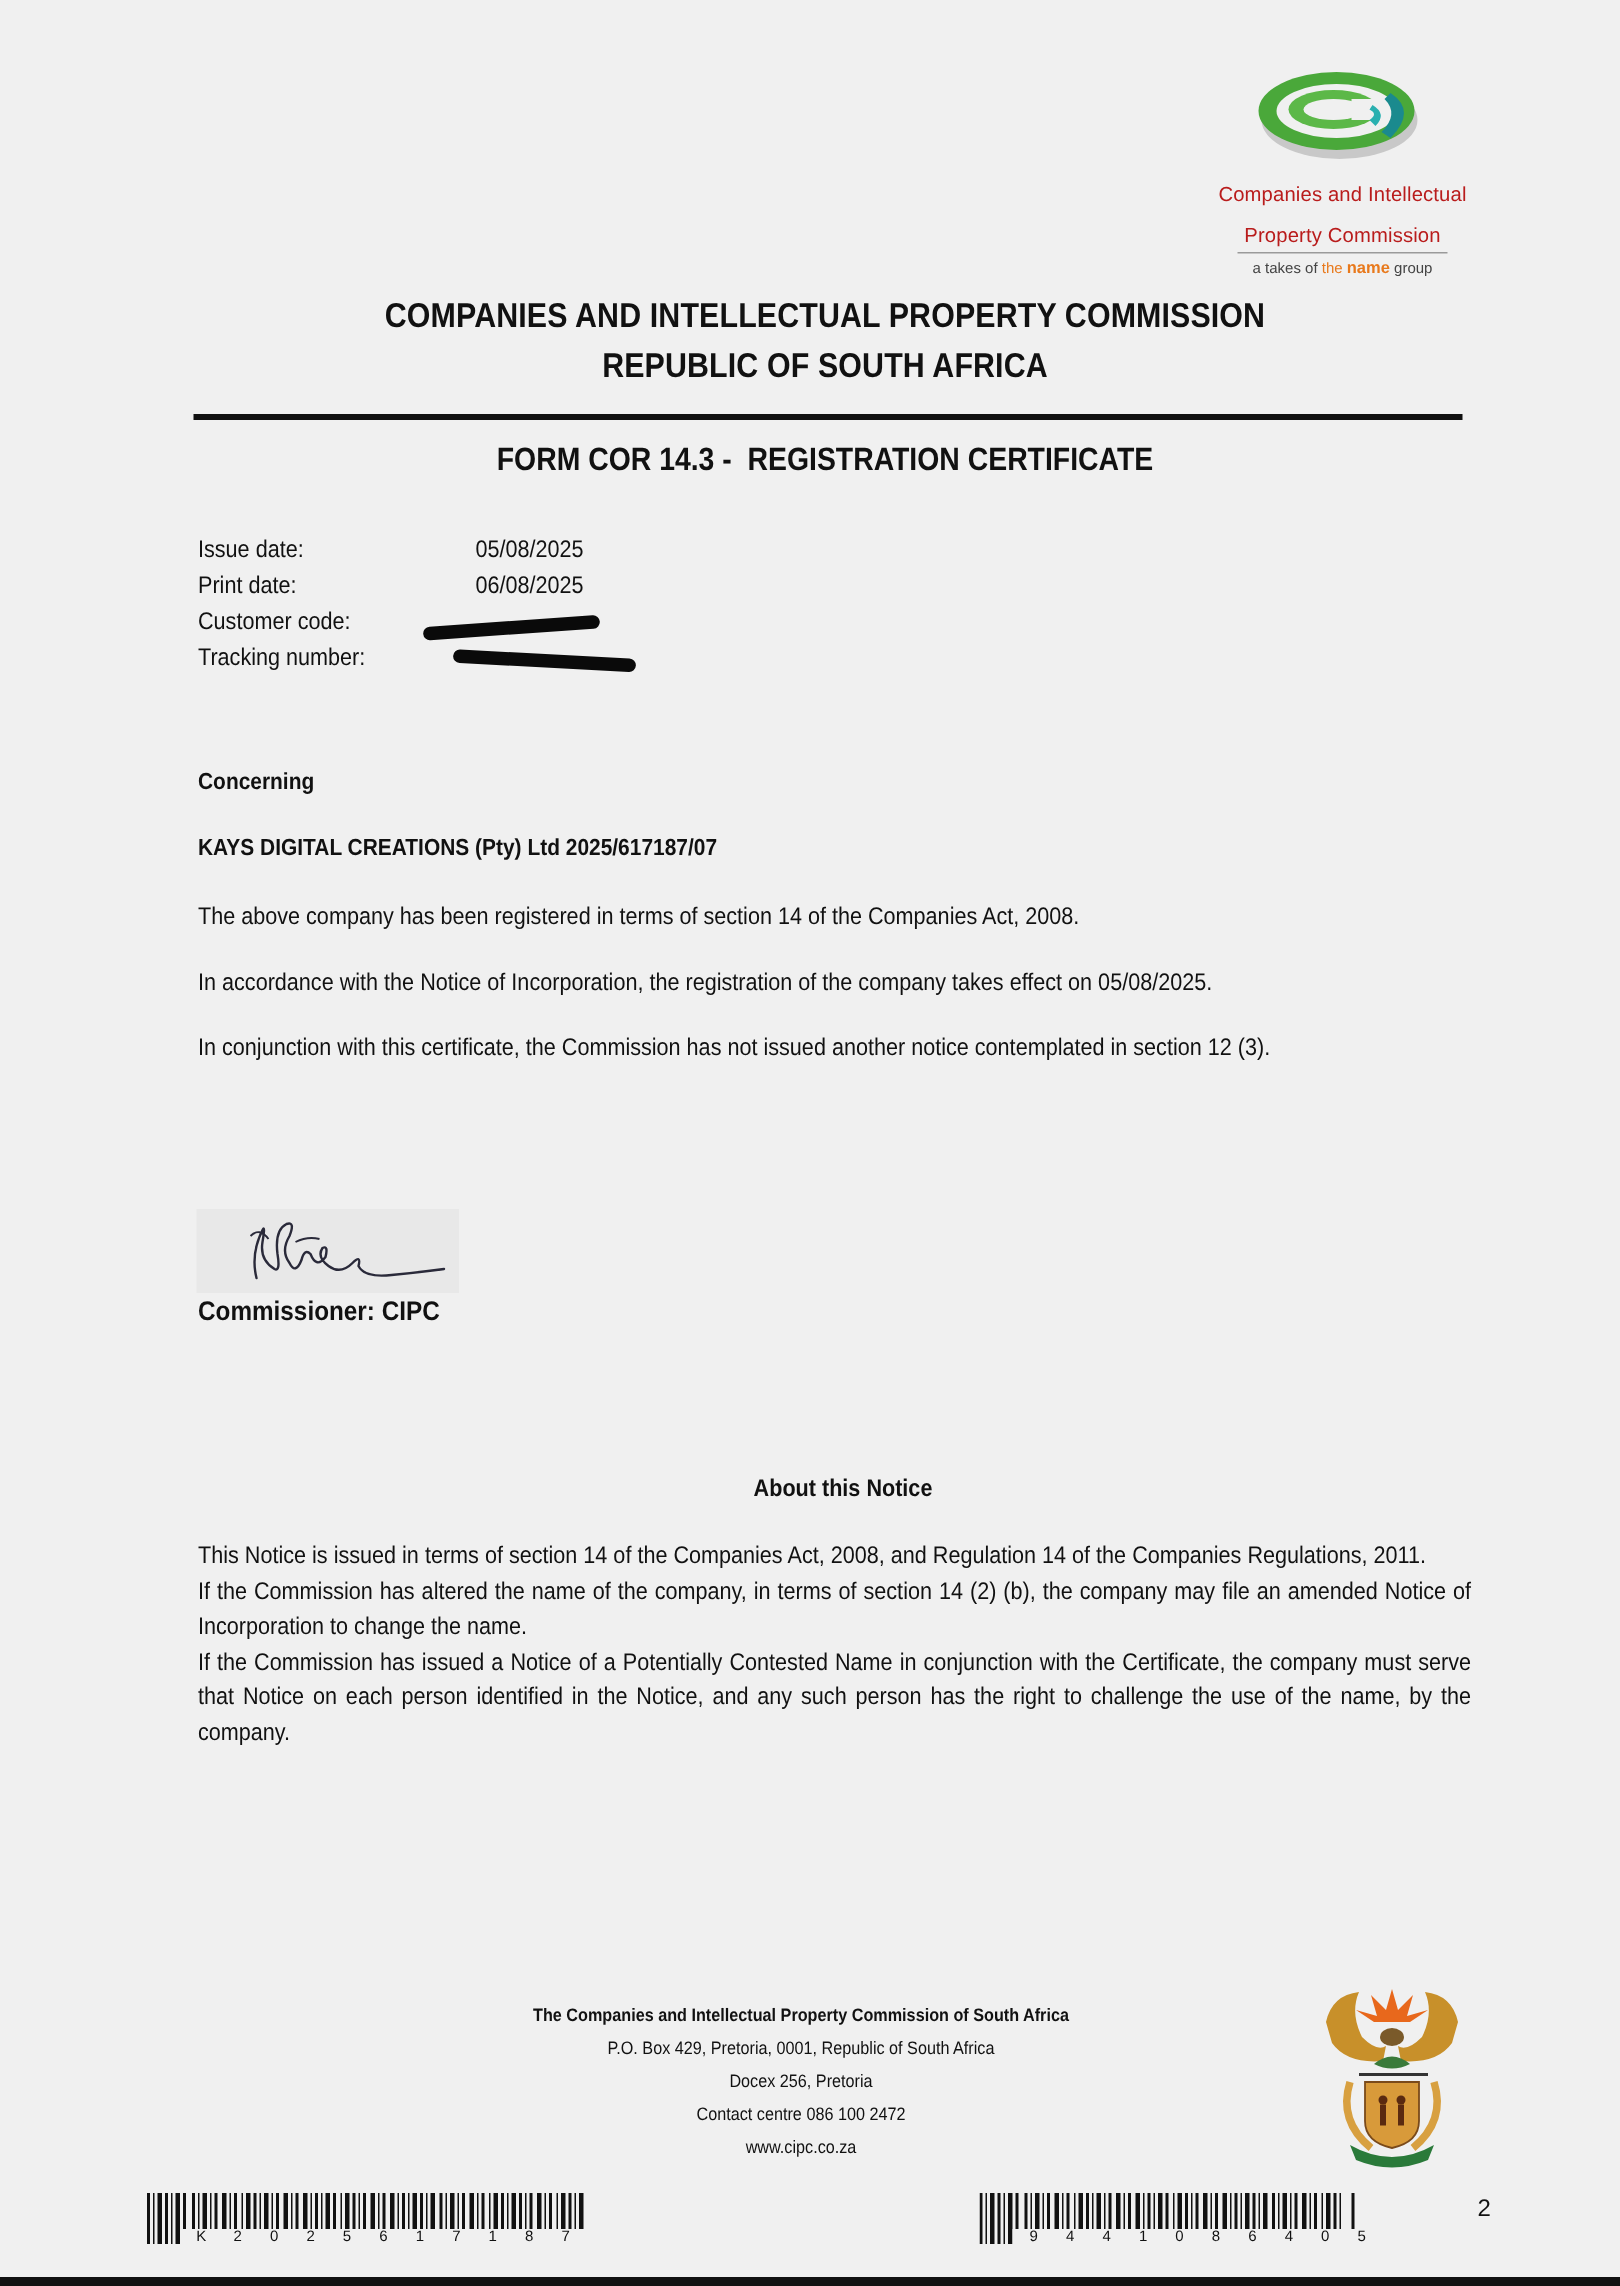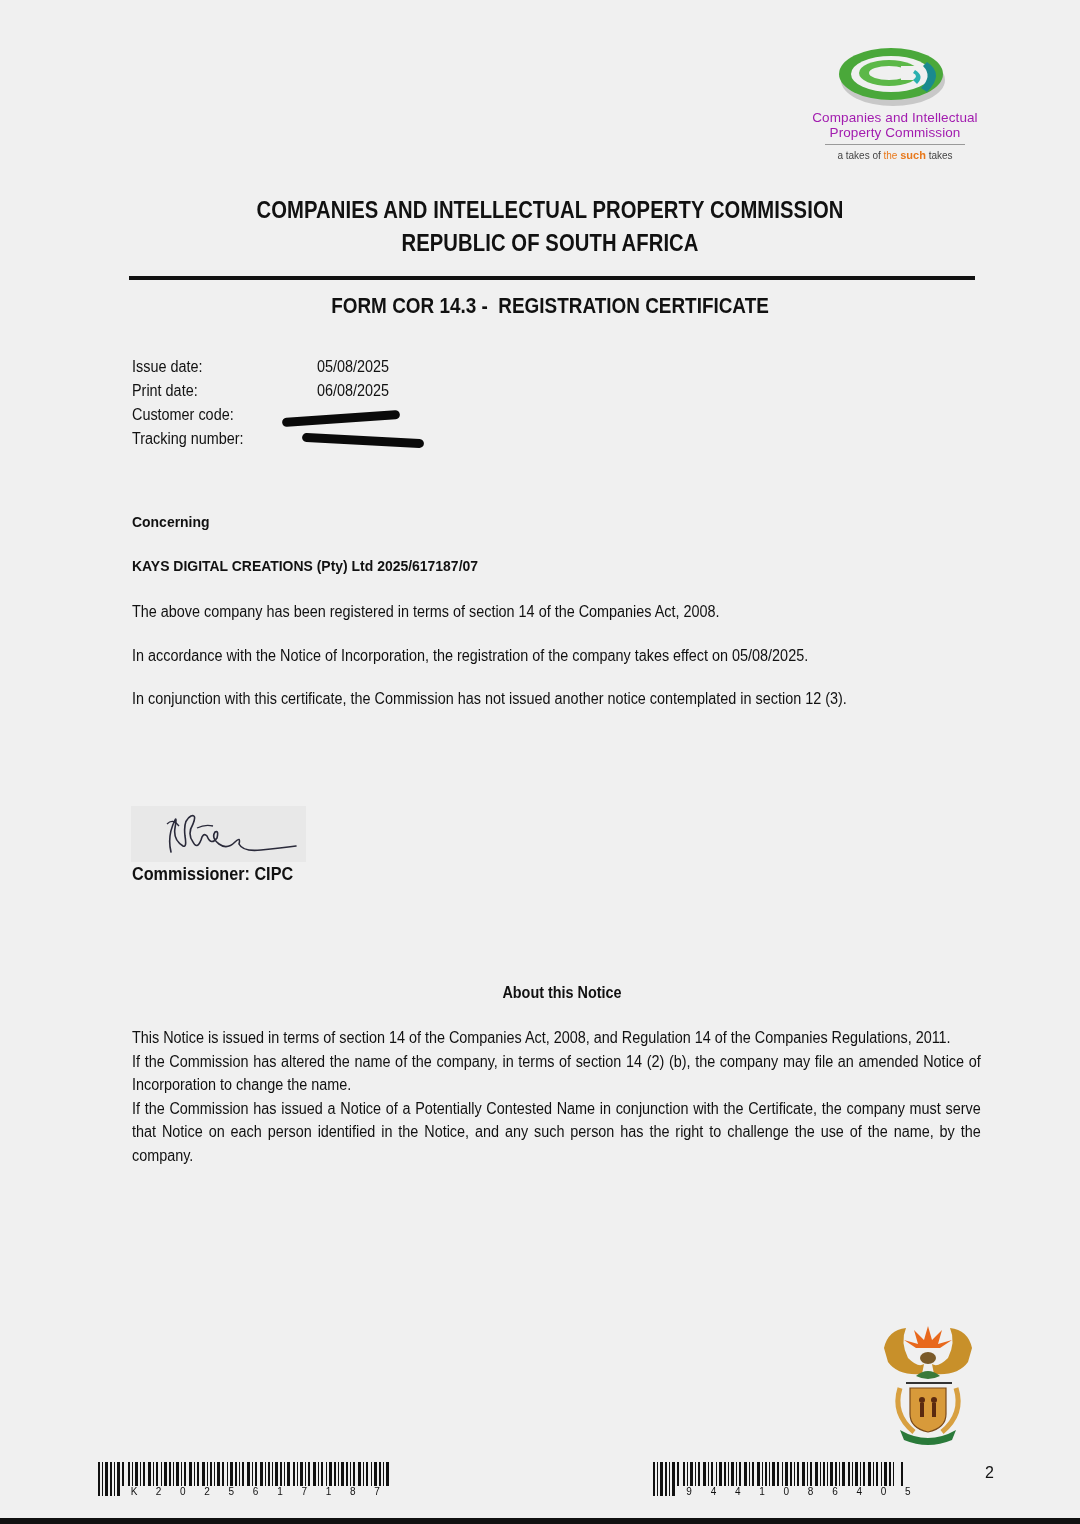--- a/index.html
+++ b/index.html
@@ -8,21 +8,21 @@
     background:#f0f0f0;
     font-family:"Liberation Sans", sans-serif;
     color:#111;
   }
   .page { position:absolute; left:0; top:0; width:1080px; height:1518px; background:#f0f0f0; }
   .bottom-edge { position:absolute; left:0; top:1518px; width:1080px; height:6px; background:#111; }
 
   
   .logo { position:absolute; left:795px; top:40px; width:200px; height:140px; text-align:center; }
   .logo svg { display:block; margin:0 auto; }
-  .logo-name { font-size:13.5px; color:#a21caf; line-height:15px; margin-top:0; letter-spacing:0.1px; }
+  .logo-name { font-size:13.5px; color:#b91c1c; line-height:15px; margin-top:12px; letter-spacing:0.1px; }
   .logo-rule { width:140px; height:1px; background:#9a9a9a; margin:4px auto 4px; }
   .logo-member { font-size:10px; color:#444; }
   .logo-member .the { color:#e8791c; font-weight:normal; }
   .logo-member .dtic { color:#e8791c; font-weight:bold; font-size:11px; }
 
   
   .head-title { position:absolute; left:0; width:1100px; text-align:center; font-weight:bold; font-size:23px;
     transform:scaleX(0.88); transform-origin:550px 0; letter-spacing:0.1px; }
   .head-line1 { top:197px; }
   .head-line2 { top:230px; }
@@ -90,22 +90,22 @@
       <rect x="66" y="26" width="24" height="14" fill="#f0f0f0"></rect>
       <path d="M92 22 Q110 34 92 52 L86 48 Q98 36 88 26 Z" fill="#1a8a8e"></path>
       <path d="M80 30 Q90 36 82 44 L78 40 Q84 36 78 33 Z" fill="#2ab0b0"></path>
     </svg>
     <div class="logo-name">Companies and Intellectual</div>
     <div class="logo-name">Property Commission</div>
     <div class="logo-rule"></div>
     <div class="logo-member">
       <span>a takes of</span>
       <span class="the">the</span>
-      <span class="dtic">such</span>
-      <span>takes</span>
+      <span class="dtic">name</span>
+      <span>group</span>
     </div>
   </div>
 
   <div class="head-title head-line1">COMPANIES AND INTELLECTUAL PROPERTY COMMISSION</div>
   <div class="head-title head-line2">REPUBLIC OF SOUTH AFRICA</div>
   <div class="head-rule"></div>
   <div class="form-title">FORM COR 14.3 -  REGISTRATION CERTIFICATE</div>
 
   <div class="meta">
     <div class="meta-row">
@@ -141,20 +141,27 @@
   </div>
   <div class="txt commissioner">Commissioner: CIPC</div>
 
   <div class="about-title">About this Notice</div>
   <div class="about">
     <p>This Notice is issued in terms of section 14 of the Companies Act, 2008, and Regulation 14 of the Companies Regulations, 2011.</p>
     <p>If the Commission has altered the name of the company, in terms of section 14 (2) (b), the company may file an amended Notice of Incorporation to change the name.</p>
     <p>If the Commission has issued a Notice of a Potentially Contested Name in conjunction with the Certificate, the company must serve that Notice on each person identified in the Notice, and any such person has the right to challenge the use of the name, by the company.</p>
   </div>
 
+  <div class="footer">
+    <div class="fbold">The Companies and Intellectual Property Commission of South Africa</div>
+    <div>P.O. Box 429, Pretoria, 0001, Republic of South Africa</div>
+    <div>Docex 256, Pretoria</div>
+    <div>Contact centre  086 100 2472</div>
+    <div>www.cipc.co.za</div>
+  </div>
 
   <svg class="coat" viewBox="0 0 100 128">
 
     <path d="M50 8 L54 22 L64 12 L60 26 L74 22 L62 30 L38 30 L26 22 L40 26 L36 12 L46 22 Z" fill="#e8681c"></path>
 
     <path d="M6 30 Q10 12 28 10 Q22 24 30 40 Q40 50 46 46 L44 56 Q20 58 10 44 Z" fill="#c8902a"></path>
     <path d="M94 30 Q90 12 72 10 Q78 24 70 40 Q60 50 54 46 L56 56 Q80 58 90 44 Z" fill="#c8902a"></path>
 
     <ellipse cx="50" cy="40" rx="8" ry="6" fill="#7a5a2a"></ellipse>
 

